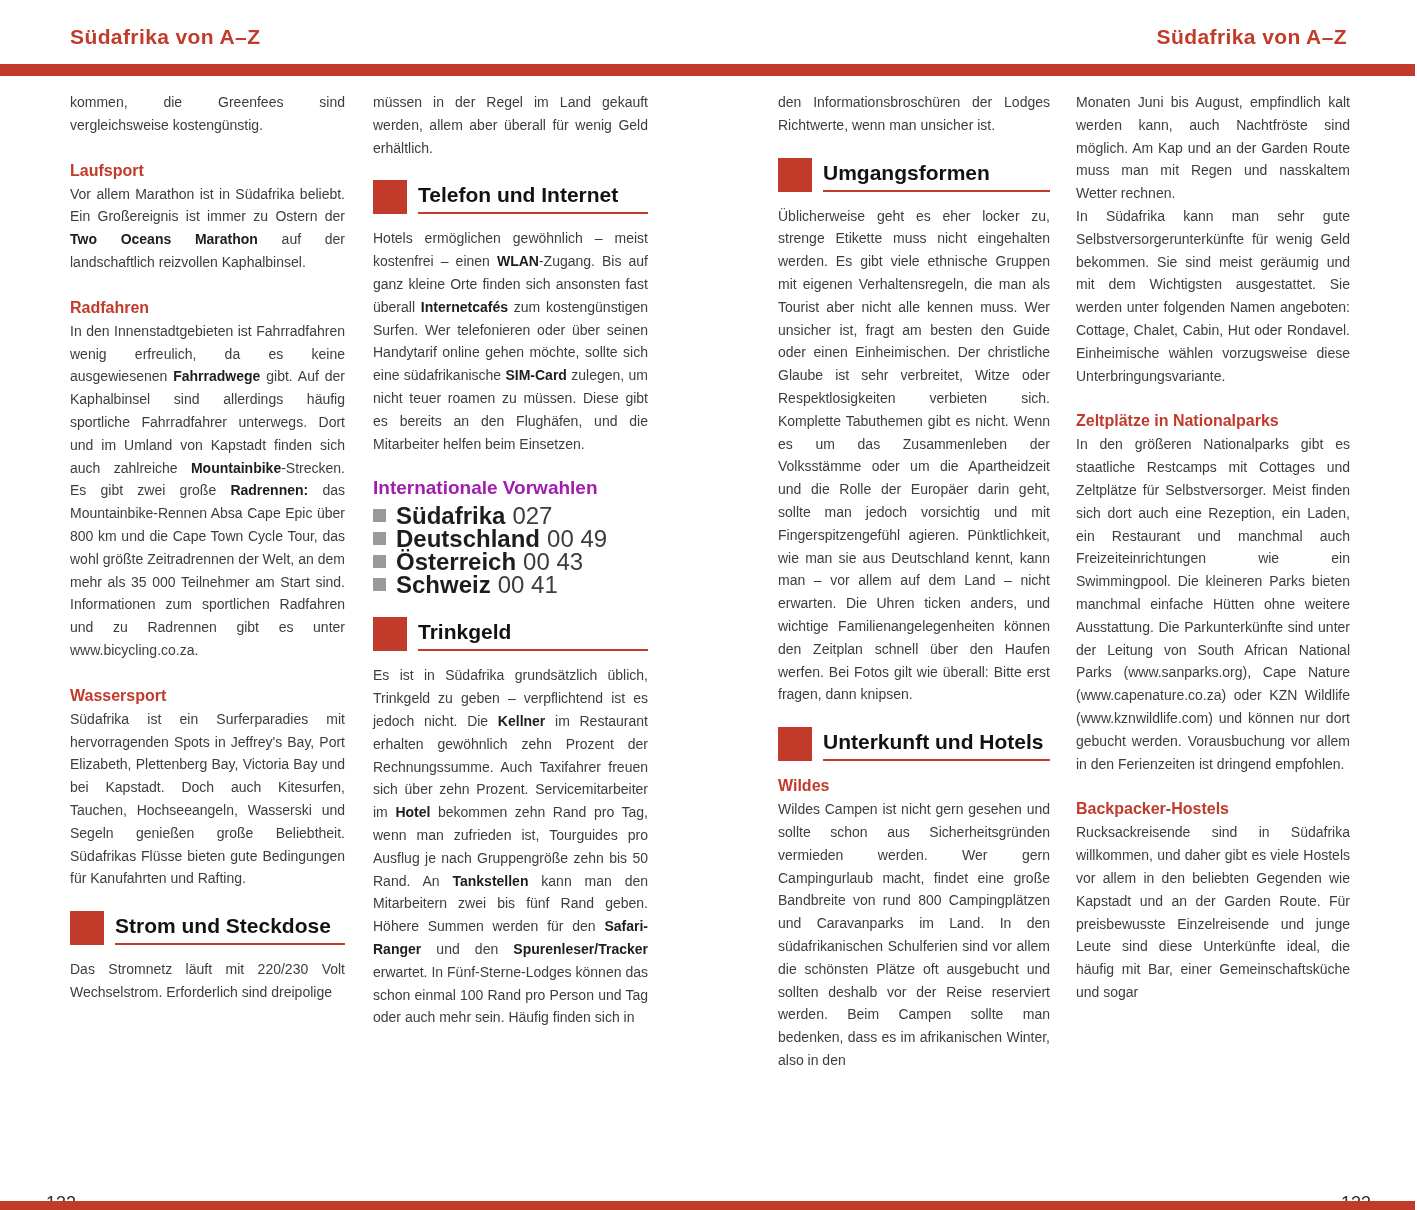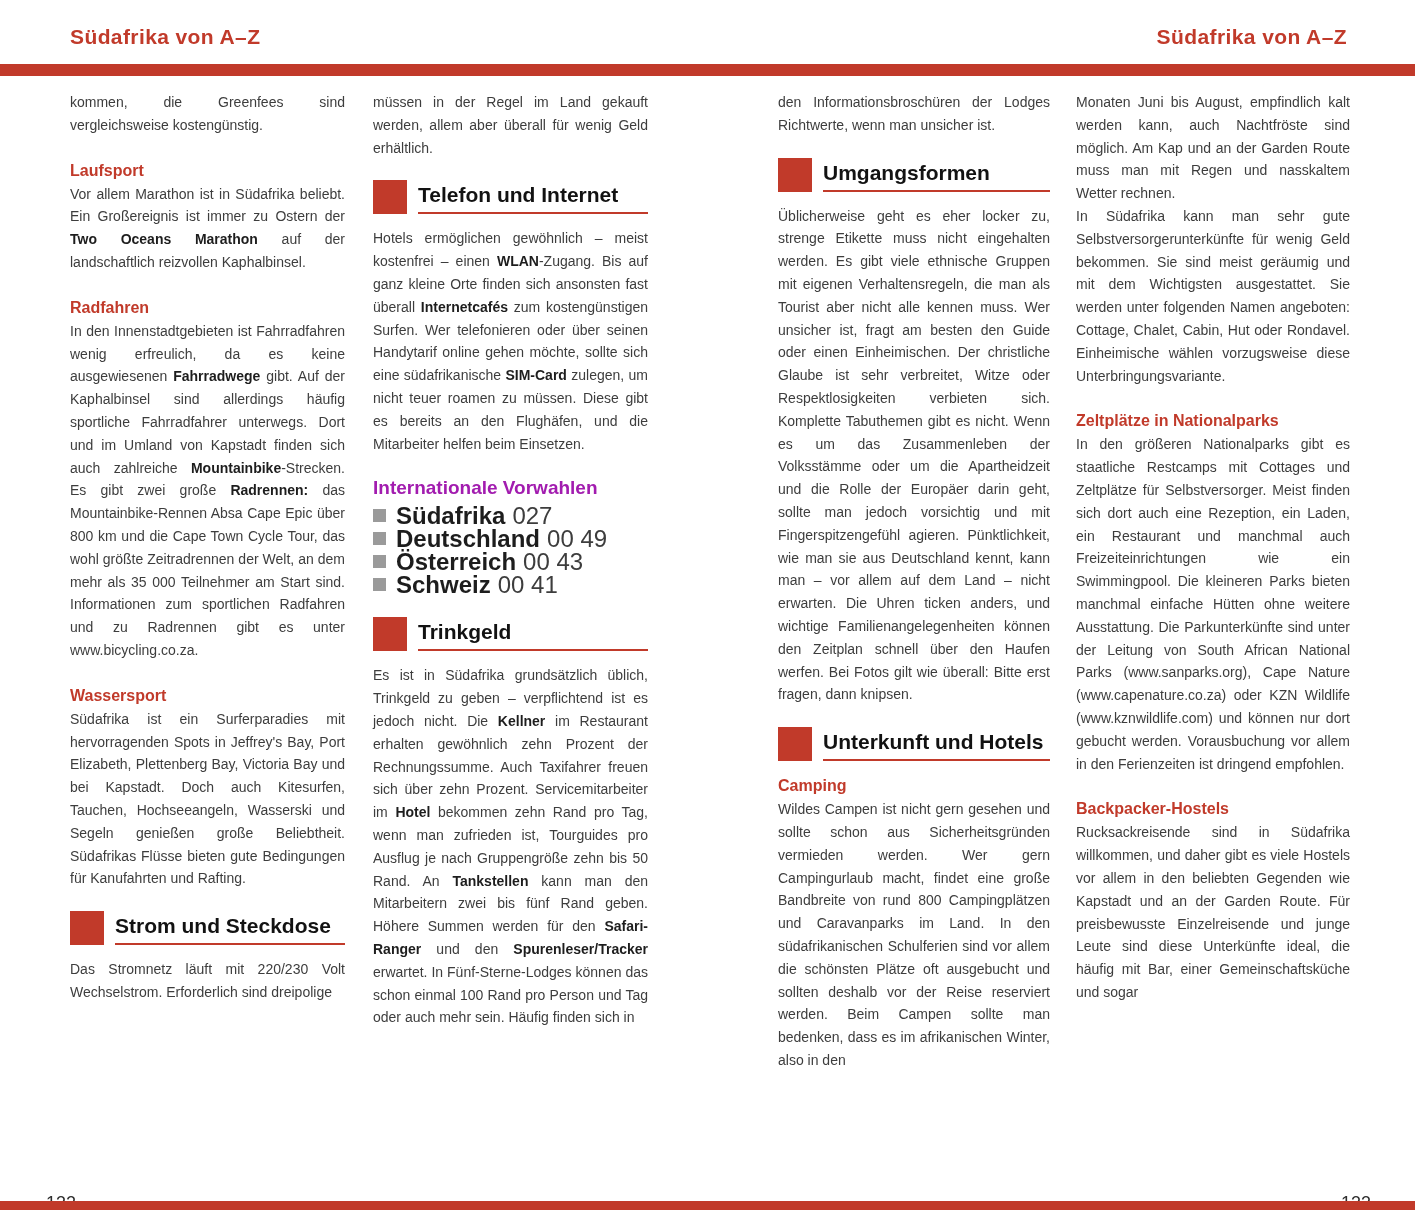--- a/index.html
+++ b/index.html
@@ -160,21 +160,21 @@
       <p class="body"><span>den Informationsbroschüren der Lodges Richtwerte, wenn man unsicher ist.</span></p>
       <div class="sec">
         <span class="secbox"></span>
         <span class="sectitle-wrap"><span class="sectitle">Umgangsformen</span></span>
       </div>
       <p class="body"><span>Üblicherweise geht es eher locker zu, strenge Etikette muss nicht eingehalten werden. Es gibt viele ethnische Gruppen mit eigenen Verhaltensregeln, die man als Tourist aber nicht alle kennen muss. Wer unsicher ist, fragt am besten den Guide oder einen Einheimischen. Der christliche Glaube ist sehr verbreitet, Witze oder Respektlosigkeiten verbieten sich. Komplette Tabuthemen gibt es nicht. Wenn es um das Zusammenleben der Volksstämme oder um die Apartheidzeit und die Rolle der Europäer darin geht, sollte man jedoch vorsichtig und mit Fingerspitzengefühl agieren. Pünktlichkeit, wie man sie aus Deutschland kennt, kann man – vor allem auf dem Land – nicht erwarten. Die Uhren ticken anders, und wichtige Familienangelegenheiten können den Zeitplan schnell über den Haufen werfen. Bei Fotos gilt wie überall: Bitte erst fragen, dann knipsen.</span></p>
       <div class="sec">
         <span class="secbox"></span>
         <span class="sectitle-wrap"><span class="sectitle">Unterkunft und Hotels</span></span>
       </div>
-      <h4 class="redhead" style="margin-top:6px;">Camping</h4>
+      <h4 class="redhead" style="margin-top:6px;">Wildes</h4>
       <p class="body"><span>Wildes Campen ist nicht gern gesehen und sollte schon aus Sicherheitsgründen vermieden werden. Wer gern Campingurlaub macht, findet eine große Bandbreite von rund 800 Campingplätzen und Caravanparks im Land. In den südafrikanischen Schulferien sind vor allem die schönsten Plätze oft ausgebucht und sollten deshalb vor der Reise reserviert werden. Beim Campen sollte man bedenken, dass es im afrikanischen Winter, also in den</span></p>
     </div>
 
     <div class="col c4">
       <p class="body"><span>Monaten Juni bis August, empfindlich kalt werden kann, auch Nachtfröste sind möglich. Am Kap und an der Garden Route muss man mit Regen und nasskaltem Wetter rechnen.</span></p>
       <p class="body"><span>In Südafrika kann man sehr gute Selbstversorgerunterkünfte für wenig Geld bekommen. Sie sind meist geräumig und mit dem Wichtigsten ausgestattet. Sie werden unter folgenden Namen angeboten: Cottage, Chalet, Cabin, Hut oder Rondavel. Einheimische wählen vorzugsweise diese Unterbringungsvariante.</span></p>
       <h4 class="redhead">Zeltplätze in Nationalparks</h4>
       <p class="body"><span>In den größeren Nationalparks gibt es staatliche Restcamps mit Cottages und Zeltplätze für Selbstversorger. Meist finden sich dort auch eine Rezeption, ein Laden, ein Restaurant und manchmal auch Freizeiteinrichtungen wie ein Swimmingpool. Die kleineren Parks bieten manchmal einfache Hütten ohne weitere Ausstattung. Die Parkunterkünfte sind unter der Leitung von South African National Parks (www.sanparks.org), Cape Nature (www.capenature.co.za) oder KZN Wildlife (www.kznwildlife.com) und können nur dort gebucht werden. Vorausbuchung vor allem in den Ferienzeiten ist dringend empfohlen.</span></p>
       <h4 class="redhead">Backpacker-Hostels</h4>
       <p class="body"><span>Rucksackreisende sind in Südafrika willkommen, und daher gibt es viele Hostels vor allem in den beliebten Gegenden wie Kapstadt und an der Garden Route. Für preisbewusste Einzelreisende und junge Leute sind diese Unterkünfte ideal, die häufig mit Bar, einer Gemeinschaftsküche und sogar</span></p>

